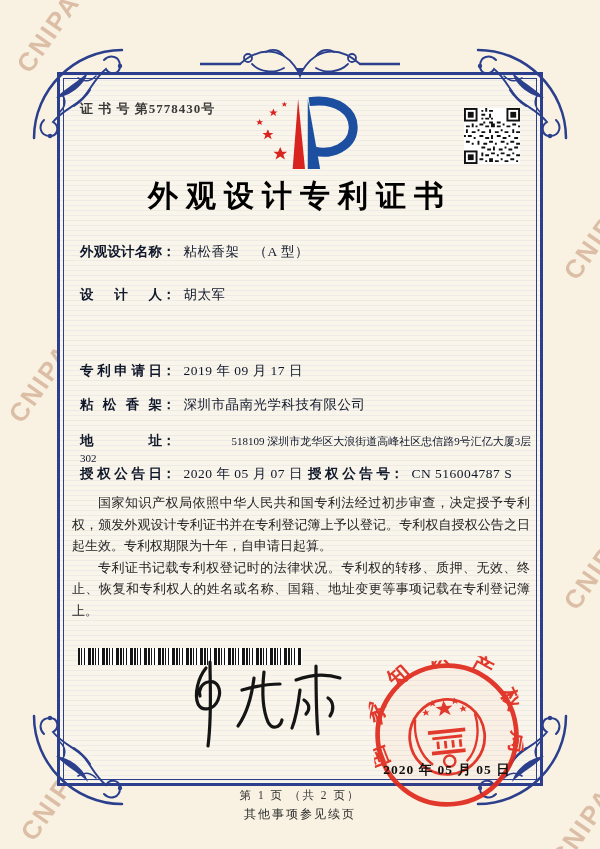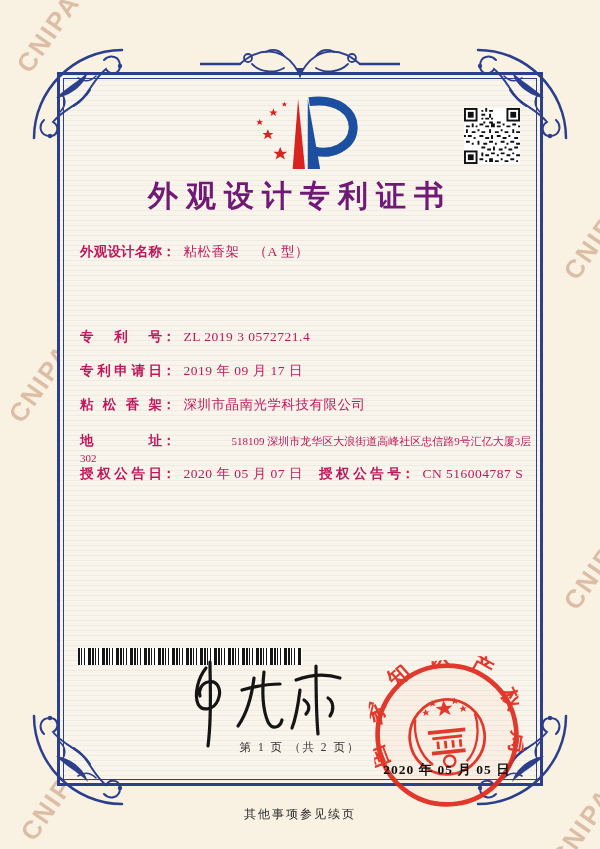--- a/index.html
+++ b/index.html
@@ -28,44 +28,44 @@
     content:""; position:absolute; left:3px; top:3px; right:3px; bottom:3px;
     border:1px solid #2b3f8c;
   }
   .orn{position:absolute; pointer-events:none;}
   
   .cert-no{position:absolute; left:80px; top:100px; font-size:13px; font-weight:600;
            letter-spacing:1px; color:#3a3a3a;}
   .logo{position:absolute; left:250px; top:96px;}
   .qr{position:absolute; left:464px; top:108px;}
   .title{position:absolute; left:0; top:176px; width:600px; text-align:center;
-         font-size:30px; font-weight:700; letter-spacing:8px; color:#701a75;}
-  
-  .field-row{position:absolute; left:80px; right:62px; font-size:13.5px; color:#be185d;}
+         font-size:30px; font-weight:700; letter-spacing:8px; color:#000000;}
+  
+  .field-row{position:absolute; left:80px; right:62px; font-size:13.5px; color:#0f172a;}
   .flabel{display:inline-block; width:82px; text-align:justify; text-align-last:justify;
           font-weight:600; vertical-align:top;}
   .fcolon{font-weight:600; margin-right:8px;}
   .fvalue{font-weight:500; letter-spacing:0.5px;}
   .fvalue-sm{font-size:11px; letter-spacing:0; font-weight:500;margin-left:48px;}
-  .grant2{margin-left:16px;}
+  .grant2{margin-left:5px;}
   
   .paras{position:absolute; left:72px; top:492px; width:458px; font-size:13px;
          line-height:1.66; text-align:justify; color:#242424;}
   .paras p{margin:0; text-indent:2em;}
   
   .barcode{position:absolute; left:78px; top:648px; width:224px; height:17px;
     background:repeating-linear-gradient(90deg,#161616 0 2px,#ffffff 2px 3px,#161616 3px 4px,#ffffff 4px 6px,#161616 6px 7px,#ffffff 7px 10px,#161616 10px 13px,#ffffff 13px 14px);}
   .commissioner{position:absolute; left:84px; top:686px;
     font-family:"Liberation Sans","DejaVu Sans",sans-serif; font-size:14px;
     color:#222; letter-spacing:3px; line-height:2.1;}
   .signature{position:absolute; left:168px; top:660px;}
   .seal{position:absolute; left:372px; top:660px; transform:rotate(-6deg); opacity:0.93;}
   .seal-date{position:absolute; left:364px; top:761px; width:166px; text-align:center;
     font-size:13.5px; font-weight:700; color:#111; letter-spacing:1px; z-index:5;}
-  .page-foot{position:absolute; left:0; top:740px; width:600px; text-align:center;
+  .page-foot{position:absolute; left:0; top:788px; width:600px; text-align:center;
     font-size:11.5px; letter-spacing:2px; color:#333;}
   .cont-note{position:absolute; left:0; top:806px; width:600px; text-align:center;
     font-size:12px; letter-spacing:2px; color:#2a2a2a;}
 </style>
 </head>
 <body>
 
 <div class="page">
 
   <svg width="0" height="0" style="position:absolute">
@@ -114,20 +114,21 @@
   <svg class="orn" style="left:30px;  top:712px;" width="96" height="96">
       <use href="#cornerOrn" transform="translate(0,96) scale(1,-1)"></use>
     </svg>
   <svg class="orn" style="left:474px; top:712px;" width="96" height="96">
       <use href="#cornerOrn" transform="translate(96,96) scale(-1,-1)"></use>
     </svg>
   <svg class="orn" style="left:200px; top:40px;" width="200" height="44">
       <use href="#topOrn"></use>
     </svg>
 
+  <div class="cert-no">证 书 号 第5778430号</div>
 
   <svg class="logo" width="110" height="76" viewBox="0 0 160 110">
     <path d="M86,8 C128,2 152,24 150,48 C148,74 118,86 94,80" fill="none" stroke="#1c4fa0" stroke-width="13"></path>
     <path d="M70,4 L80,106 L62,106 Z" fill="#d8231e"></path>
     <path d="M84,4 L102,106 L84,106 Z" fill="#1c4fa0"></path>
     <use href="#st" transform="translate(50,12) scale(4)" fill="#d8231e"></use>
     <use href="#st" transform="translate(34,24) scale(6)" fill="#d8231e"></use>
     <use href="#st" transform="translate(14,38) scale(5)" fill="#d8231e"></use>
     <use href="#st" transform="translate(26,56) scale(8)" fill="#d8231e"></use>
     <use href="#st" transform="translate(44,84) scale(10)" fill="#d8231e"></use>
@@ -158,37 +159,39 @@
            M9,23h1v2h-1z M11,24h2v1h-2z M14,23h2v1h-2z M17,24h1v1h-1z M19,23h2v1h-2z M22,24h2v1h-2z M25,23h1v1h-1z M27,24h2v1h-2z
            M8,26h2v1h-2z M11,27h1v1h-1z M13,26h2v2h-2z M16,27h2v1h-2z M19,26h1v1h-1z M21,27h2v1h-2z M24,26h2v1h-2z M27,27h1v1h-1z"></path>
     </g>
   </svg>
 
   <div class="title">外观设计专利证书</div>
 
   <div class="field-row" style="top:243px">
     <span class="flabel">外观设计名称</span><span class="fcolon">：</span><span class="fvalue">粘松香架　（A 型）</span>
   </div>
-  <div class="field-row" style="top:328px">
-    <span class="flabel">专利号</span><span class="fcolon">：</span><span class="fvalue">ZL 2019 3 0572721.4</span>
+  <div class="field-row" style="top:286px">
+    <span class="flabel">设计人</span><span class="fcolon">：</span><span class="fvalue">胡太军</span>
   </div>
   <div class="field-row" style="top:362px">
     <span class="flabel">专利申请日</span><span class="fcolon">：</span><span class="fvalue">2019 年 09 月 17 日</span>
   </div>
   <div class="field-row" style="top:396px">
     <span class="flabel">粘松香架</span><span class="fcolon">：</span><span class="fvalue">深圳市晶南光学科技有限公司</span>
   </div>
   <div class="field-row" style="top:432px">
     <span class="flabel">地址</span><span class="fcolon">：</span><span class="fvalue fvalue-sm">518109 深圳市龙华区大浪街道高峰社区忠信路9号汇亿大厦3层302</span>
   </div>
   <div class="field-row" style="top:465px">
     <span class="flabel">授权公告日</span><span class="fcolon">：</span><span class="fvalue">2020 年 05 月 07 日</span><span class="flabel grant2">授权公告号</span><span class="fcolon">：</span><span class="fvalue">CN 516004787 S</span>
   </div>
 
   <div class="paras">
+    <p>国家知识产权局依照中华人民共和国专利法经过初步审查，决定授予专利权，颁发外观设计专利证书并在专利登记簿上予以登记。专利权自授权公告之日起生效。专利权期限为十年，自申请日起算。</p>
+    <p>专利证书记载专利权登记时的法律状况。专利权的转移、质押、无效、终止、恢复和专利权人的姓名或名称、国籍、地址变更等事项记载在专利登记簿上。</p>
   </div>
 
   <div class="barcode"></div>
 
 
   <svg class="signature" width="185" height="88" viewBox="0 0 185 88" fill="none" stroke="#151515" stroke-width="3.2" stroke-linecap="round">
     <path d="M38,8 C30,18 26,34 30,44 C34,52 46,50 50,40 C54,30 50,20 40,22 C34,23 30,30 32,36"></path>
     <path d="M42,2 C42,25 44,55 40,86"></path>
     <path d="M86,18 C84,34 80,52 70,66"></path>
     <path d="M74,30 C88,26 100,24 112,24"></path>

